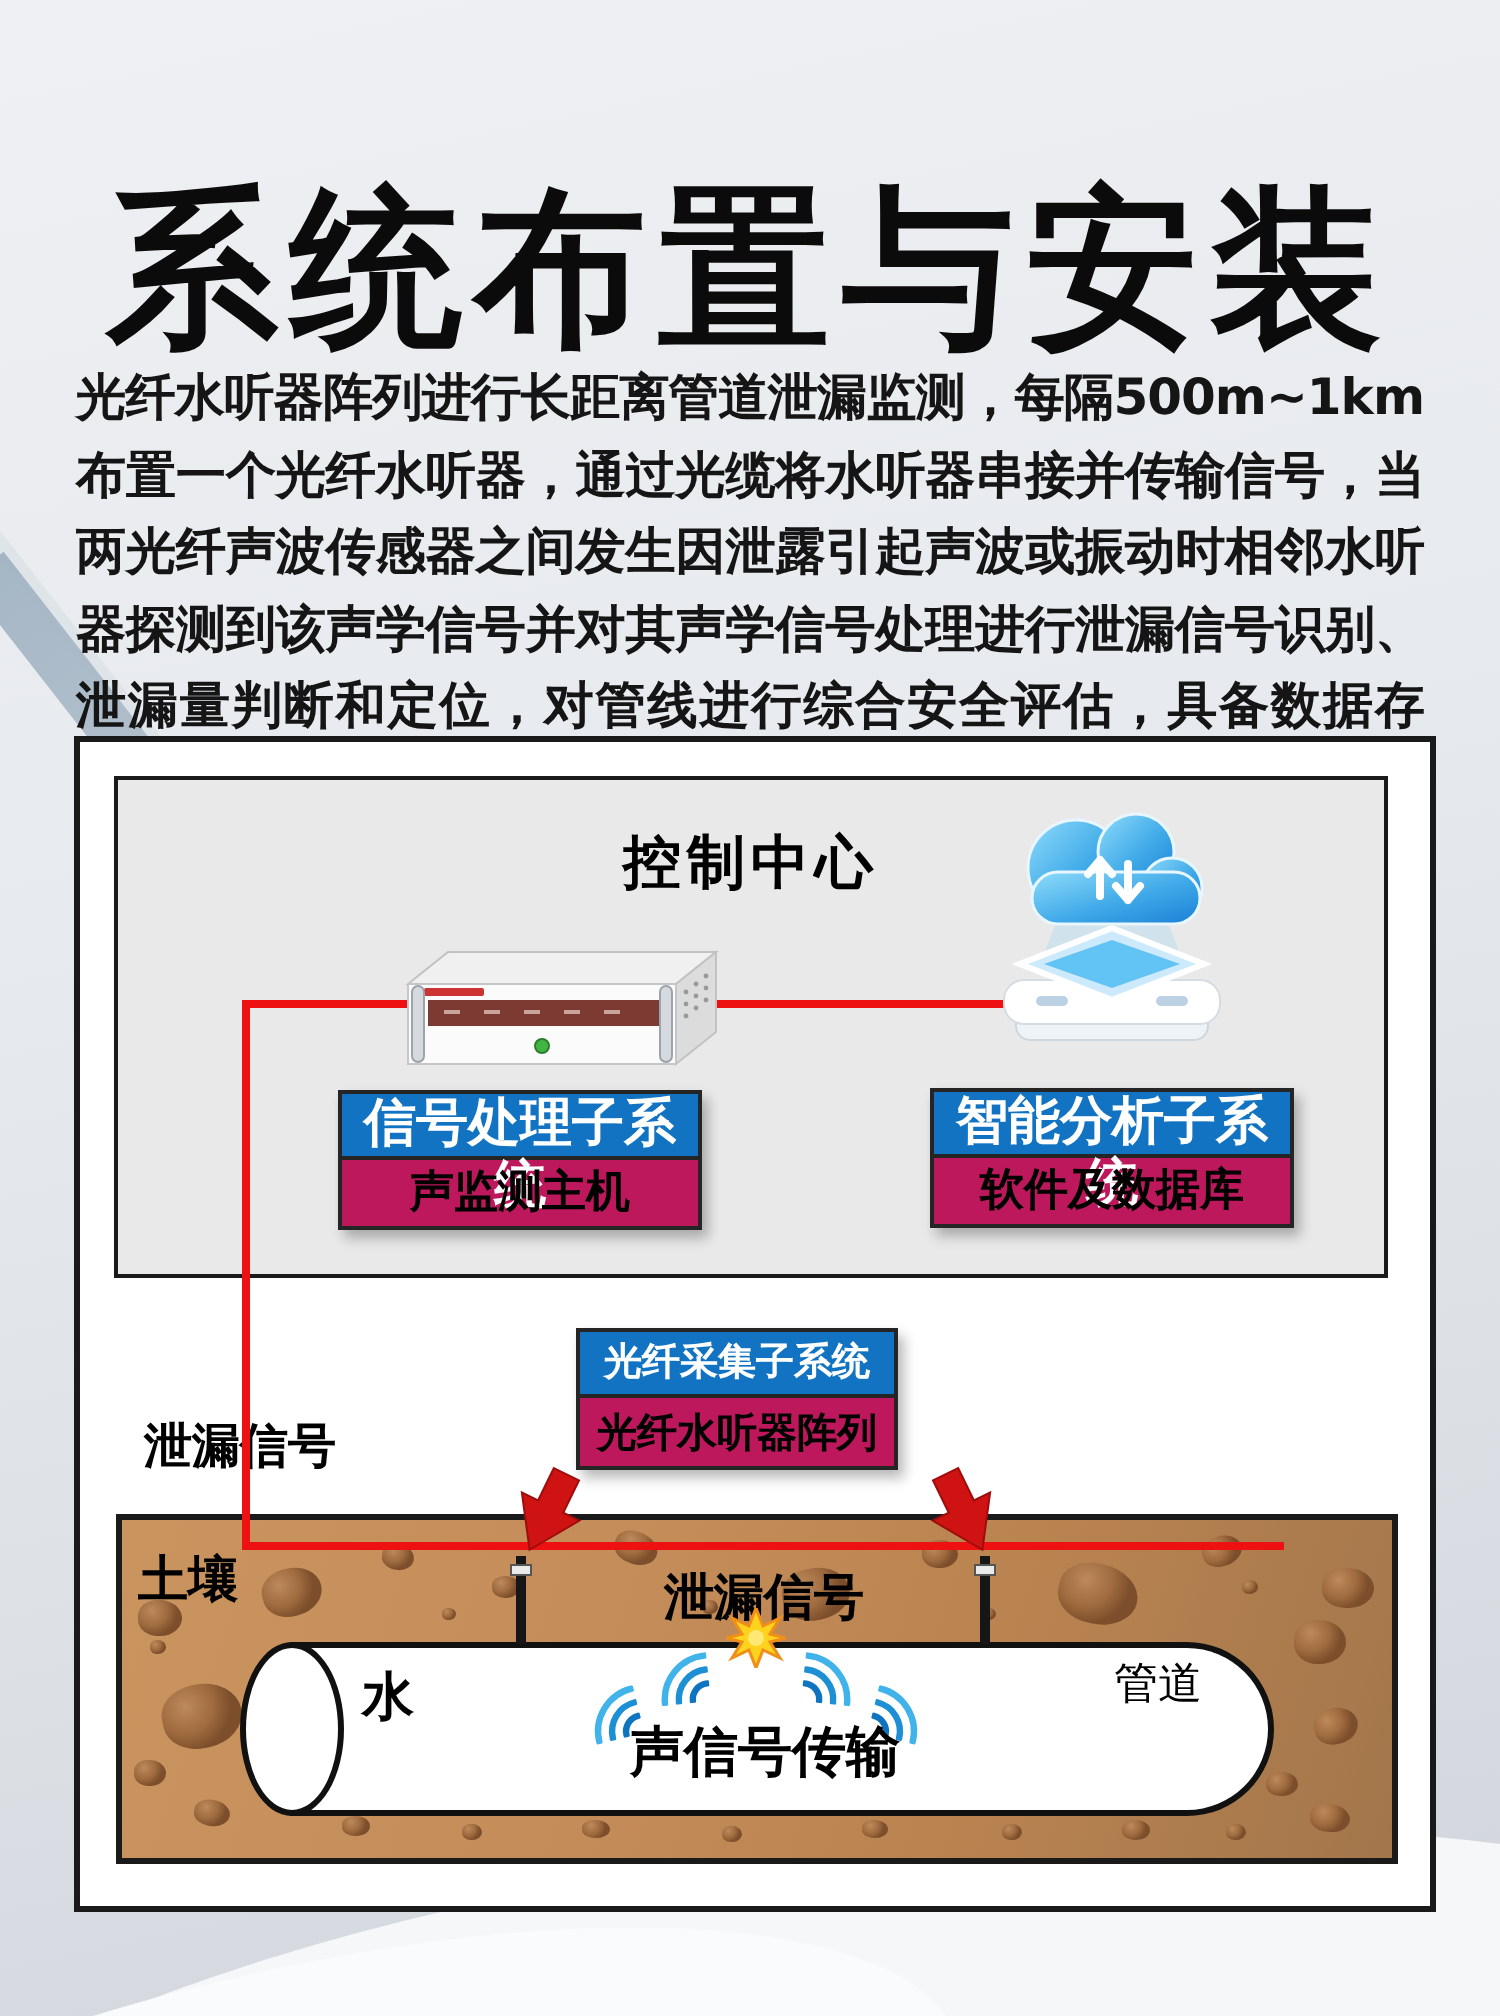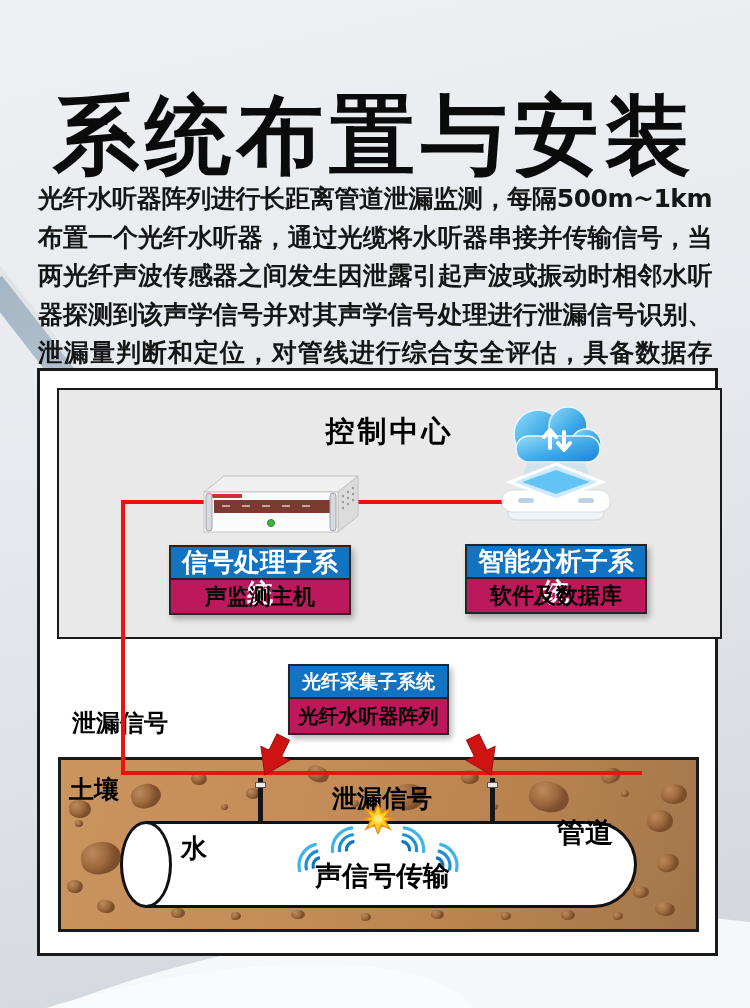--- a/index.html
+++ b/index.html
@@ -24,21 +24,21 @@
     font-size:86px;line-height:1.1;font-weight:900;letter-spacing:6px;color:#0b0b0b;}
   .page-desc{position:absolute;top:155px;left:38px;width:674px;
     font-size:25px;line-height:38.5px;font-weight:bold;color:#151515;
     text-align:justify;text-align-last:center;letter-spacing:-0.5px;}
 
   
   .diagram{position:absolute;left:37px;top:368px;width:675px;height:582px;
     background:#fff;border:3px solid #1a1a1a;}
 
   .control-box{position:absolute;left:17px;top:17px;width:633px;height:247px;
-    background:#e9e9e9;border:2px solid #1a1a1a;z-index:1;padding-left:28px;}
+    background:#e9e9e9;border:2px solid #1a1a1a;z-index:1;}
   .cc-title{position:absolute;top:22px;left:0;width:100%;text-align:center;
     font-size:29px;font-weight:bold;letter-spacing:3px;color:#000;}
 
   .rl{position:absolute;background:#ed1111;z-index:5;}
   .rl-h1{left:81px;top:129px;width:422px;height:4px;}
   .rl-v {left:81px;top:129px;width:4px;height:275px;}
   .rl-h2{left:81px;top:400px;width:521px;height:4px;}
 
   .server{position:absolute;left:150px;top:101px;width:172px;height:64px;z-index:6;}
   .cloud-device{position:absolute;left:456px;top:31px;width:120px;height:130px;z-index:6;}
@@ -78,21 +78,21 @@
   .sensor .cap{position:absolute;left:-3px;top:4px;width:9px;height:4px;background:#eaeaea;border:1px solid #555;}
   .leak-label{position:absolute;left:271px;top:22px;font-size:25px;font-weight:bold;color:#000;z-index:7;}
   .spark{position:absolute;left:302px;top:44px;width:30px;height:30px;z-index:7;}
   .wifi{position:absolute;width:26px;height:30px;z-index:7;}
   .wifi-1{left:267px;top:62px;transform:rotate(-6deg);}
   .wifi-2{left:232px;top:80px;transform:rotate(-14deg);}
   .wifi-3{left:341px;top:62px;transform:scaleX(-1) rotate(-6deg);}
   .wifi-4{left:376px;top:80px;transform:scaleX(-1) rotate(-14deg);}
   .acoustic-label{position:absolute;left:254px;top:98px;font-size:27px;font-weight:bold;color:#000;z-index:7;text-align:right;}
   .water-label{position:absolute;left:120px;top:71px;font-size:26px;font-weight:bold;color:#000;z-index:7;}
-  .pipe-label{position:absolute;left:496px;top:54px;font-size:28px;font-weight:bold;color:#000;z-index:7;}
+  .pipe-label{position:absolute;left:496px;top:67px;font-size:22px;font-weight:normal;color:#000;z-index:7;}
 </style>
 </head>
 <body>
 
 <div class="page">
   <div class="ribbon-tl2"></div>
   <div class="ribbon-tl"></div>
   <div class="bg-curve2"></div>
   <div class="bg-curve1"></div>
   <div class="bg-curve3"></div>

